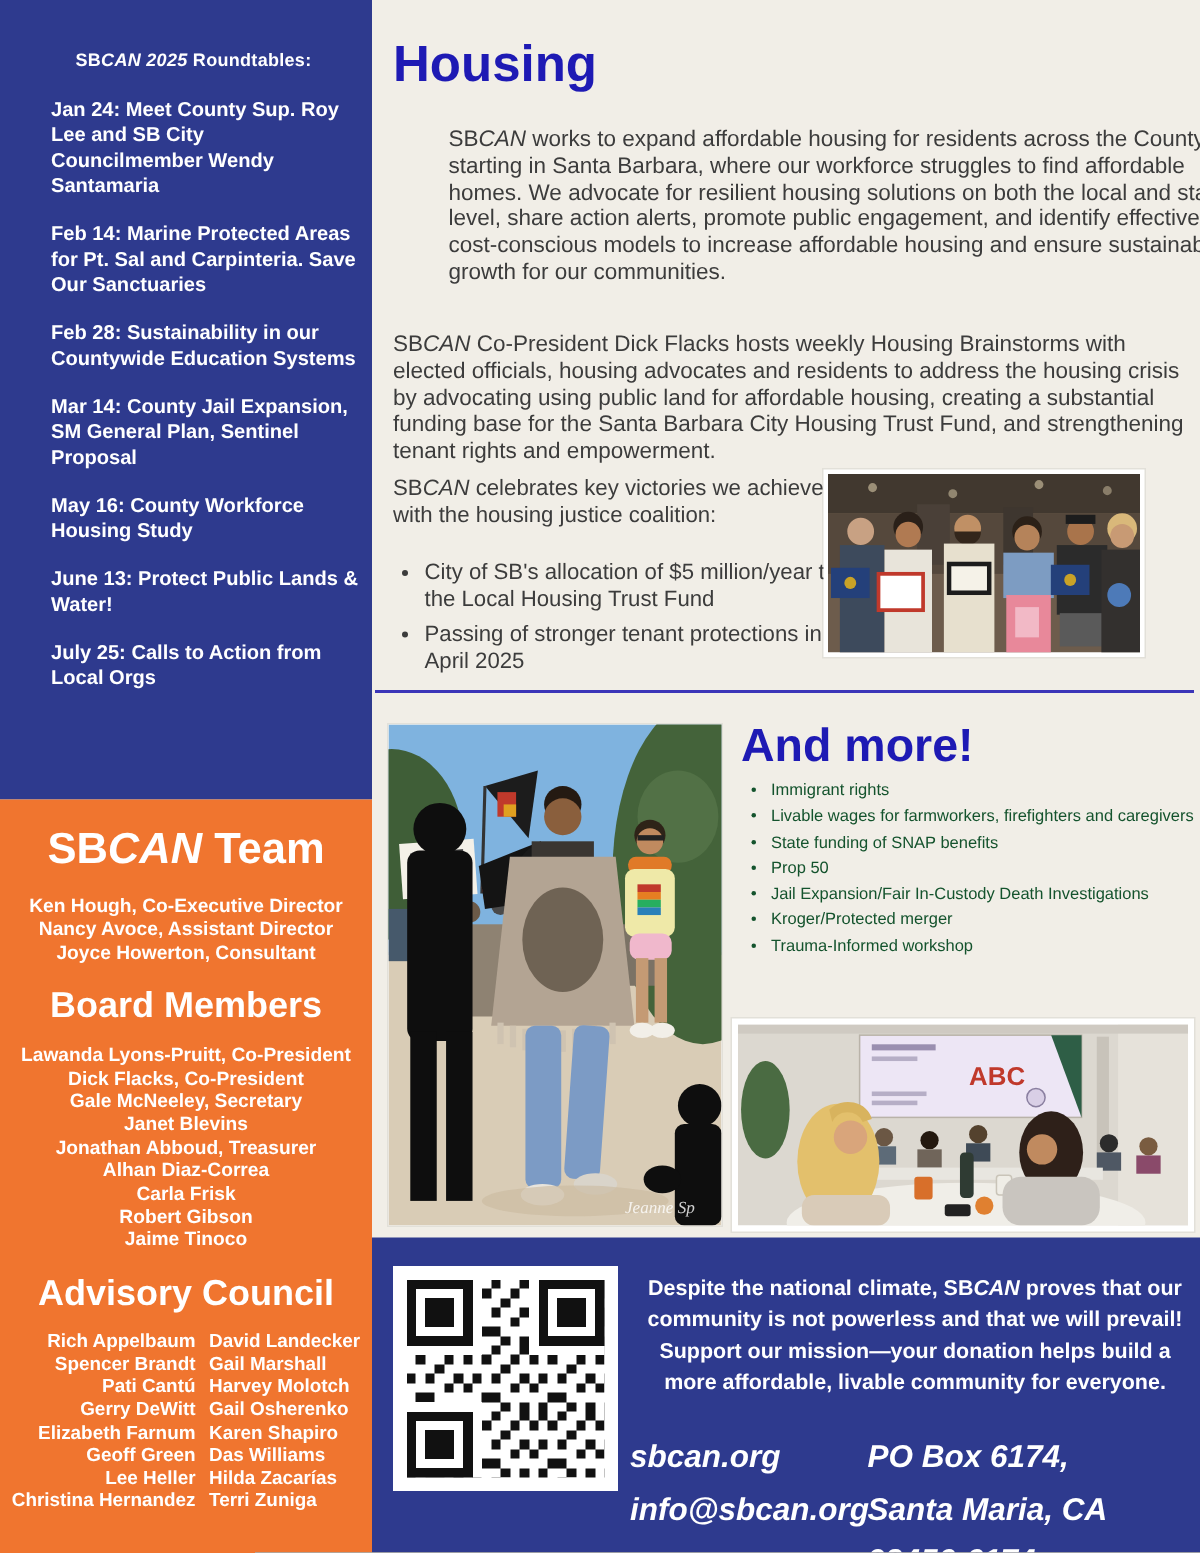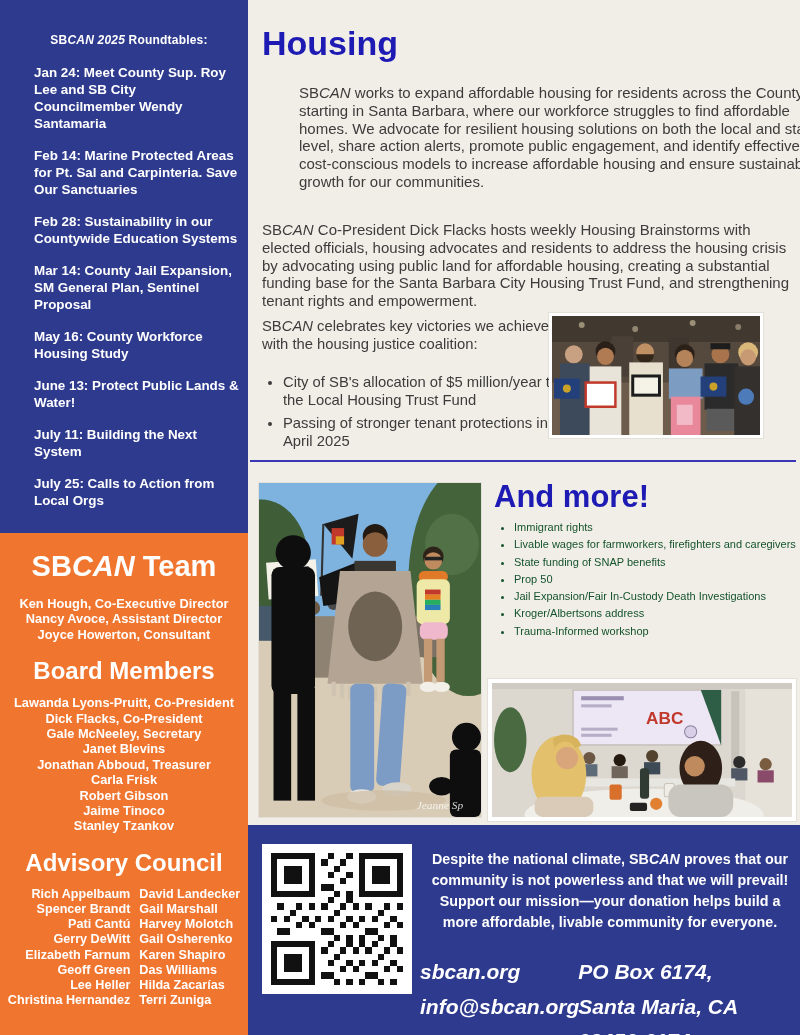--- a/index.html
+++ b/index.html
@@ -69,43 +69,42 @@
 
   <aside class="sidebar-blue">
     <h2 class="rt-title"><span>SB</span><span class="brand">CAN 2025</span><span> Roundtables:</span></h2>
     <div class="rt-list">
         <p class="rt-item">Jan 24: Meet County Sup. Roy Lee and SB City Councilmember Wendy Santamaria</p>
         <p class="rt-item">Feb 14: Marine Protected Areas for Pt. Sal and Carpinteria. Save Our Sanctuaries</p>
         <p class="rt-item">Feb 28: Sustainability in our Countywide Education Systems</p>
         <p class="rt-item">Mar 14: County Jail Expansion, SM General Plan, Sentinel Proposal</p>
         <p class="rt-item">May 16: County Workforce Housing Study</p>
         <p class="rt-item">June 13: Protect Public Lands &amp; Water!</p>
-        <p class="rt-item">July 11: Building the Next System</p>
         <p class="rt-item">July 25: Calls to Action from Local Orgs</p>
       </div>
   </aside>
 
   <aside class="sidebar-orange">
     <h2 class="team-title"><span>SB</span><span class="brand">CAN</span><span> Team</span></h2>
     <div class="people-list">
         <div>Ken Hough, Co-Executive Director</div>
         <div>Nancy Avoce, Assistant Director</div>
         <div>Joyce Howerton, Consultant</div>
       </div>
     <h3 class="section-title">Board Members</h3>
     <div class="people-list" style="margin-top:4px;">
         <div>Lawanda Lyons-Pruitt, Co-President</div>
         <div>Dick Flacks, Co-President</div>
         <div>Gale McNeeley, Secretary</div>
         <div>Janet Blevins</div>
         <div>Jonathan Abboud, Treasurer</div>
+        <div>Alhan Diaz-Correa</div>
         <div>Carla Frisk</div>
         <div>Robert Gibson</div>
         <div>Jaime Tinoco</div>
-        <div>Stanley Tzankov</div>
       </div>
     <h3 class="section-title">Advisory Council</h3>
     <div class="advisory">
       <div class="adv-col left">
           <div>Rich Appelbaum</div>
           <div>Spencer Brandt</div>
           <div>Pati Cantú</div>
           <div>Gerry DeWitt</div>
           <div>Elizabeth Farnum</div>
           <div>Geoff Green</div>
@@ -276,21 +275,21 @@
   </div>
 
   <h2 class="more-title">And more!</h2>
   <div class="more-list">
     <ul>
         <li>Immigrant rights</li>
         <li>Livable wages for farmworkers, firefighters and caregivers</li>
         <li>State funding of SNAP benefits</li>
         <li>Prop 50</li>
         <li>Jail Expansion/Fair In-Custody Death Investigations</li>
-        <li>Kroger/Albertsons address</li>
+        <li>Kroger/Protected merger</li>
         <li>Trauma-Informed workshop</li>
       </ul>
   </div>
 
   <div class="photo-frame" id="photo-workshop">
     <svg viewBox="0 0 296 132" preserveAspectRatio="none">
       <rect width="296" height="132" fill="#DCD8D0"></rect>
       <rect x="250" y="0" width="46" height="132" fill="#E6E2DA"></rect>
       <rect width="296" height="6" fill="#cfcac2"></rect>
       <rect x="236" y="8" width="8" height="84" fill="#c8c3ba"></rect>

